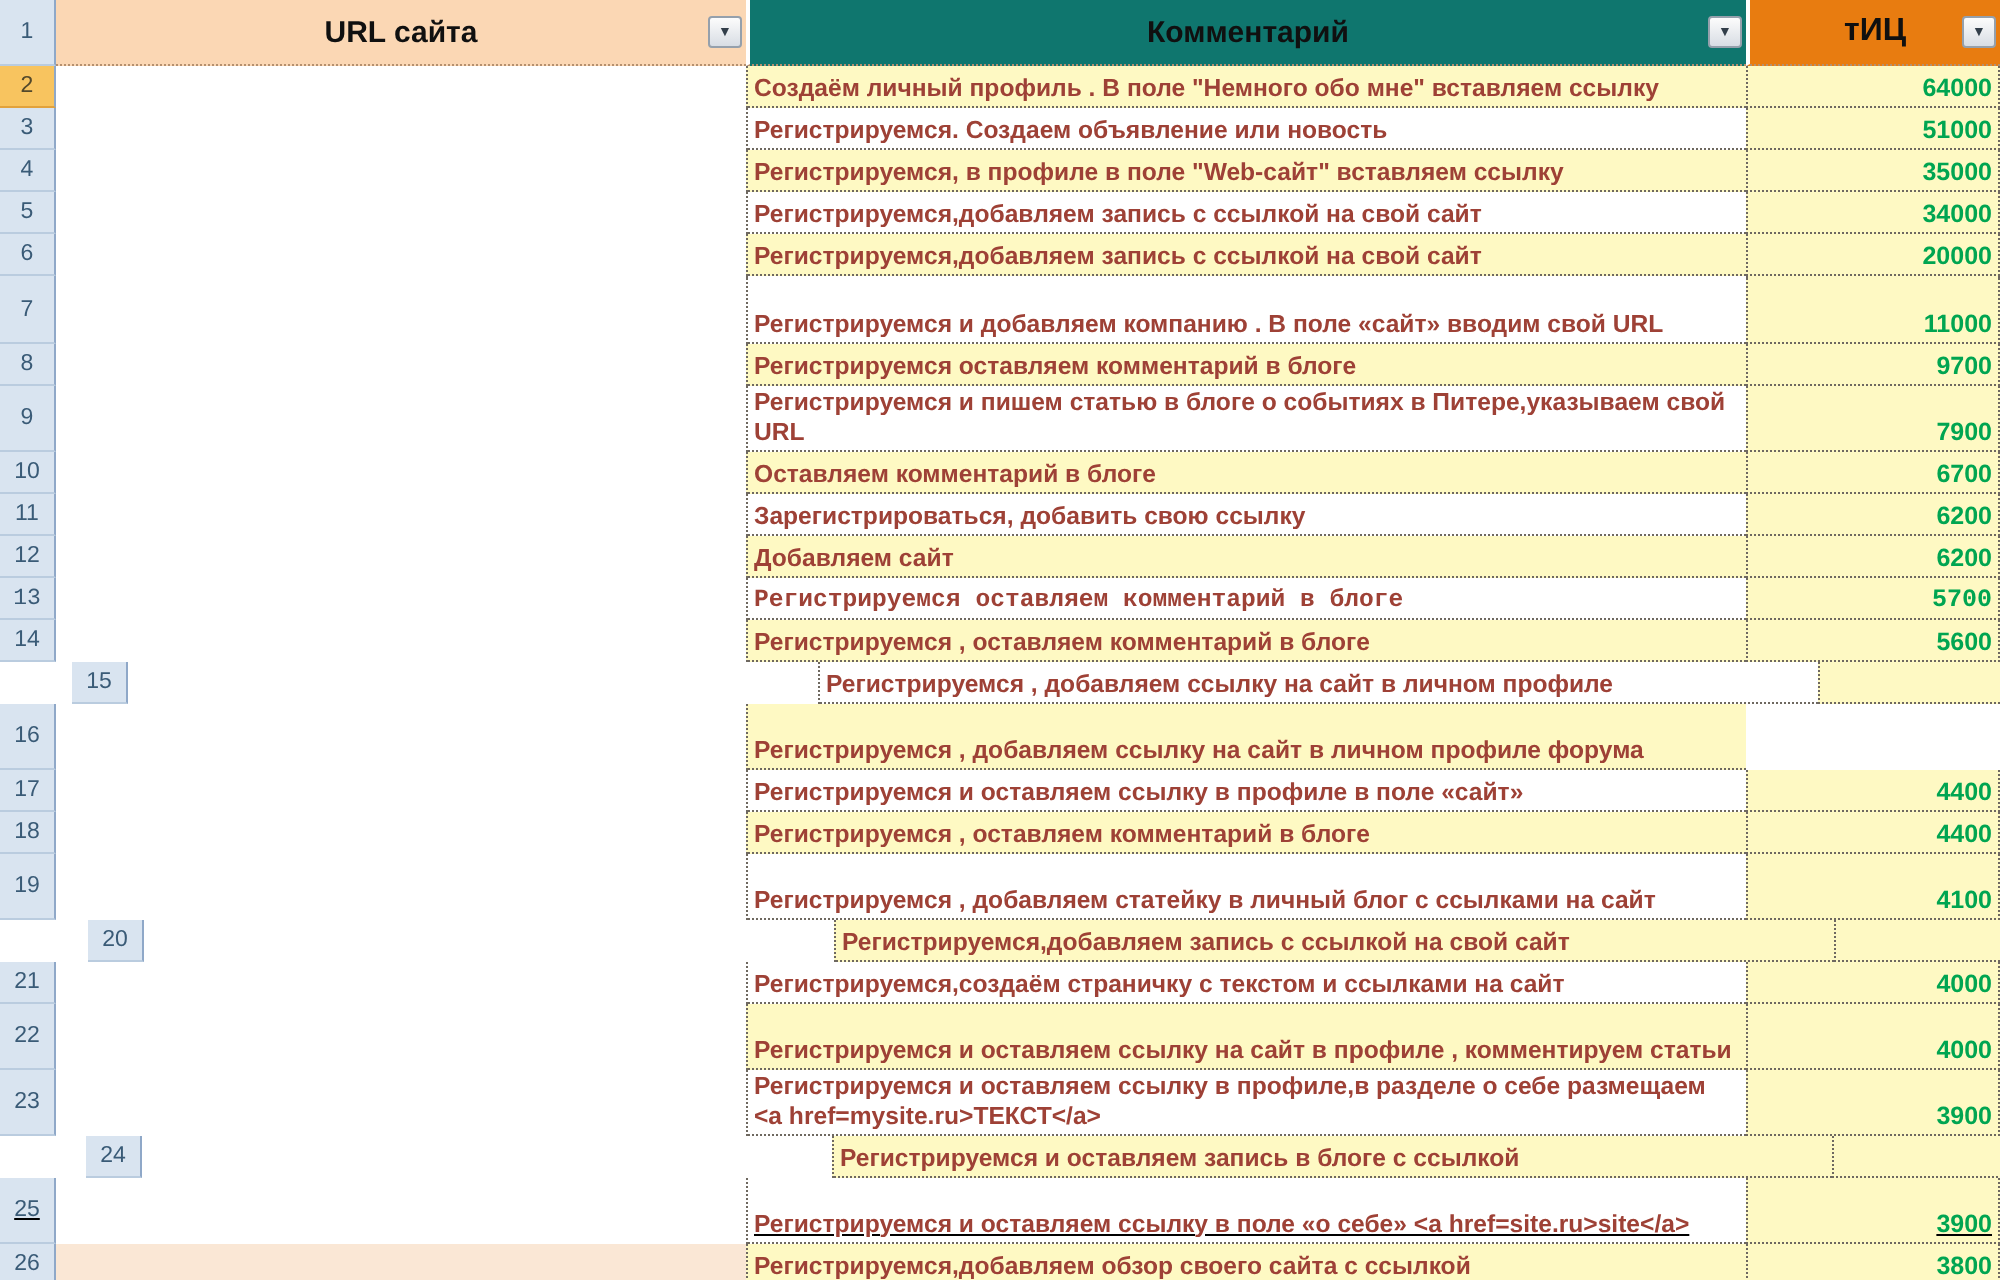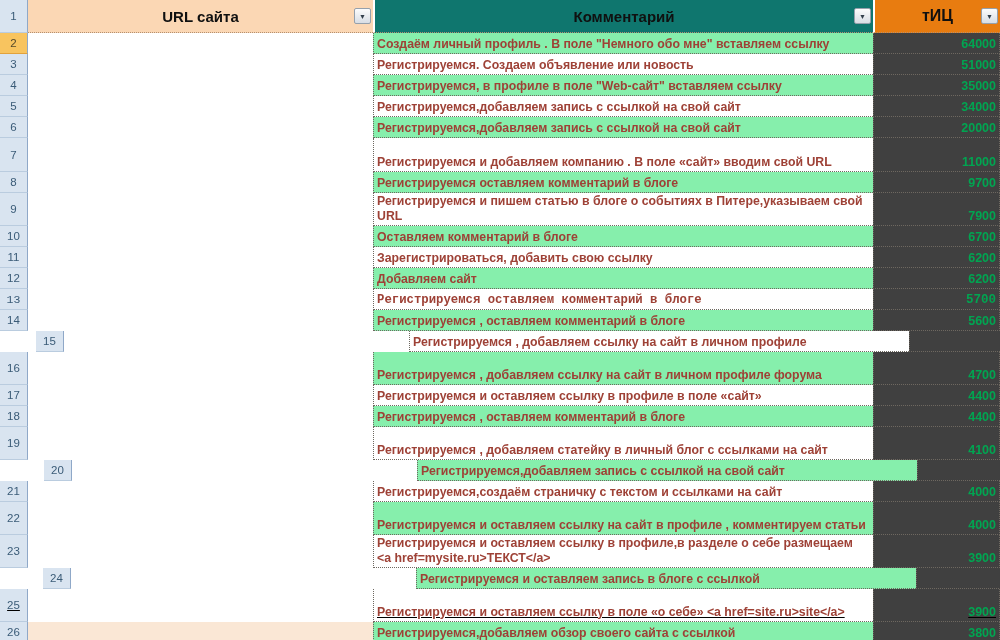--- a/index.html
+++ b/index.html
@@ -24,25 +24,25 @@
   .url.tan{background:#FAE7D5;}
 
   
   .com{
     width:500px;background:#fff;
     border-left:1px dotted #6E6860;border-bottom:1px dotted #6E6860;
     display:flex;align-items:flex-end;
     padding:1px 4px 2px 3px;
     color:#9E4136;font-weight:bold;font-size:12.3px;line-height:14.5px;
   }
-  .row.tan .com{background:#86efac;}
+  .row.tan .com{background:#fef9c3;}
 
   
   .tic{
-    width:127px;background:#404040;
+    width:127px;background:#fef9c3;
     border-left:1px dotted #6E6860;border-bottom:1px dotted #6E6860;border-right:1px dotted #6E6860;
     display:flex;align-items:flex-end;justify-content:flex-end;
     padding:1px 3px 2px 3px;
     color:#00A551;font-weight:bold;font-size:12.5px;line-height:14.5px;
   }
 
   
   #header{display:flex;height:33px;}
   .h-cell{
     position:relative;display:flex;align-items:center;justify-content:center;
@@ -171,21 +171,20 @@
       <div class="row" style="height: 21px; padding-left: 36px;">
     <div class="cell num">15</div>
     <div class="cell url"></div>
     <div class="cell com">Регистрируемся , добавляем ссылку на сайт в личном профиле</div>
     <div class="cell tic">5100</div>
   </div>
       <div class="row tan" style="height: 33px;">
     <div class="cell num">16</div>
     <div class="cell url"></div>
     <div class="cell com">Регистрируемся , добавляем ссылку на сайт в личном профиле форума</div>
-    <div class="cell tic">4700</div>
   </div>
       <div class="row" style="height: 21px;">
     <div class="cell num">17</div>
     <div class="cell url"></div>
     <div class="cell com">Регистрируемся и оставляем ссылку в профиле в поле «сайт»</div>
     <div class="cell tic">4400</div>
   </div>
       <div class="row tan" style="height: 21px;">
     <div class="cell num">18</div>
     <div class="cell url"></div>

